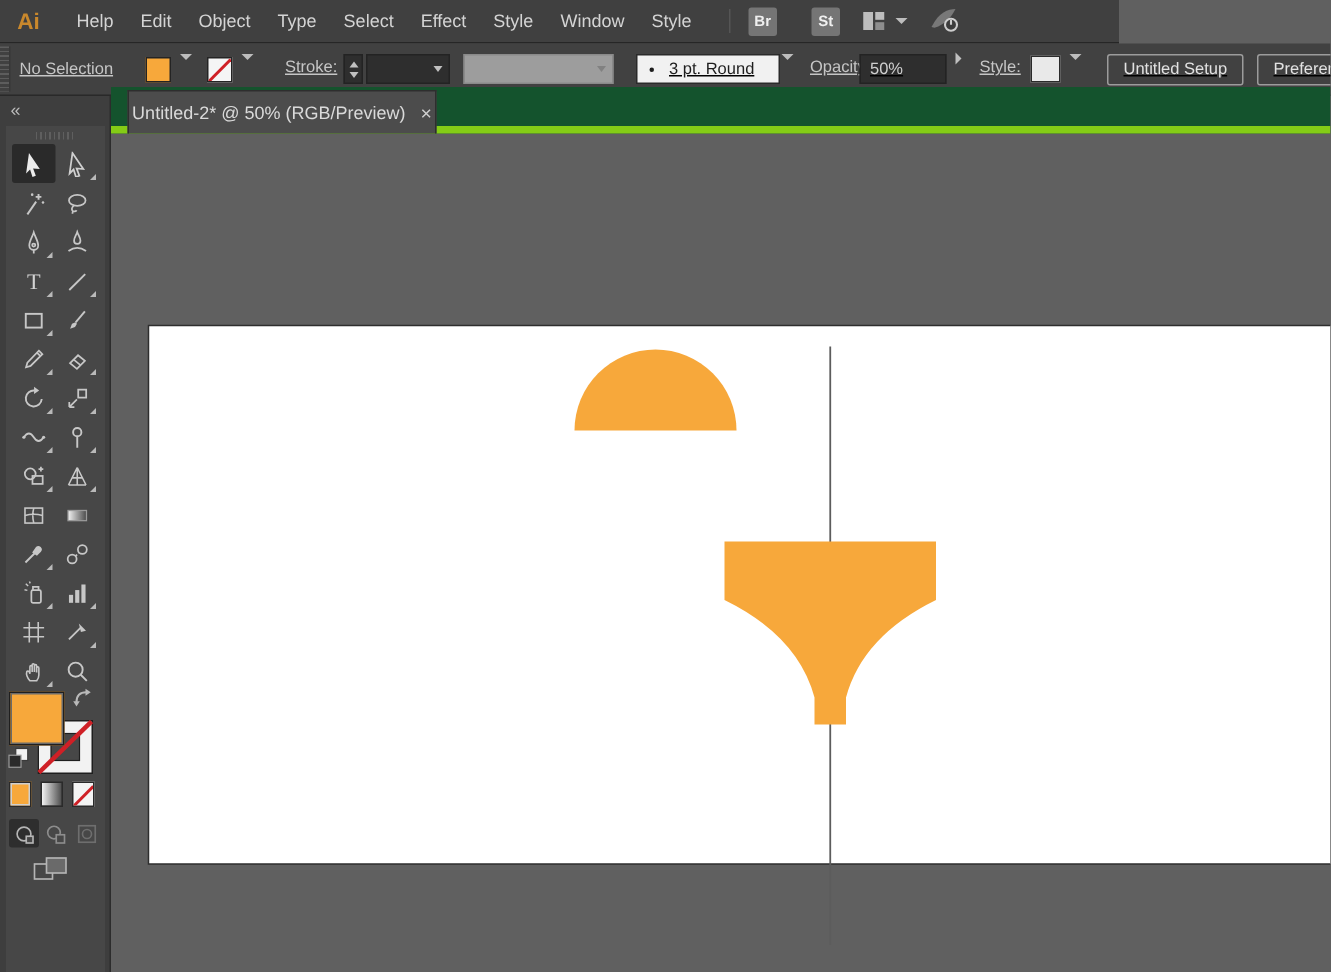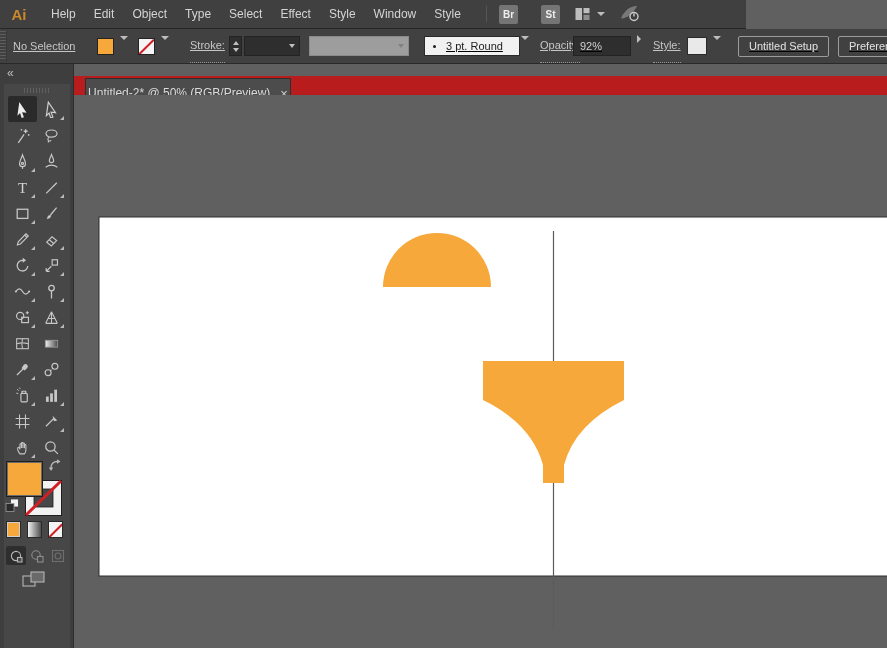--- a/index.html
+++ b/index.html
@@ -90,22 +90,22 @@
   .mini-btn { position:absolute; width:15px; height:17px; border:1px solid #2a2a2a; }
   .mini-color { left:2px; top:437px; background:#f7a83b; outline:1px solid #cfcfcf; outline-offset:-2px; }
   .mini-grad { left:23px; top:437px; background:linear-gradient(90deg,#f2f2f2,#4e4e4e); }
   .mini-none { left:44px; top:437px; background:#f4f4f4; position:absolute; overflow:hidden; }
   .drawmode { position:absolute; top:462px; width:20px; height:19px;
               display:flex; align-items:center; justify-content:center; }
   .drawmode.pressed { background:#2e2e2e; border-radius:2px; }
   .screenmode { position:absolute; left:18px; top:487px; }
 
   
-  #tabbar { position:absolute; left:74px; top:76px; width:813px; height:31px;
-            background:#b91c1c; border-bottom:7px solid #84cc16; }
+  #tabbar { position:absolute; left:74px; top:58px; width:813px; height:31px;
+            background:#14532d; border-bottom:5px solid #84cc16; }
   .doc-tab { position:absolute; left:11px; top:2px; height:29px; width:206px;
              background:#4c4c4c; border:1px solid #2e2e2e; border-bottom:none;
              display:flex; align-items:center; justify-content:center; gap:10px; }
   .doc-tab-title { color:#dadada; font-size:12px; }
   .tab-close { color:#cfcfcf; font-size:13px; line-height:1; }
 
   
   #canvas { position:absolute; left:74px; top:95px; width:813px; height:553px; background:#606060; }
 </style>
 </head>
@@ -193,21 +193,21 @@
           <span>3 pt. Round</span>
         </span>
       </div>
     <div class="cb chev-btn" style="left:517px">
         <span class="chev-down"></span>
       </div>
 
     <div class="cb cb-label dotted" style="left:540px">Opacity:</div>
     <div class="cb" style="left:573px">
         <span class="opacity-field" style="width:58px">
-          <span>92%</span>
+          <span>50%</span>
         </span>
       </div>
     <div class="cb arrow-right-btn" style="left:632px">
         <span class="tri-right"></span>
       </div>
 
     <div class="cb cb-label dotted" style="left:653px">Style:</div>
     <div class="cb" style="left:687px">
         <span class="style-swatch"></span>
       </div>

